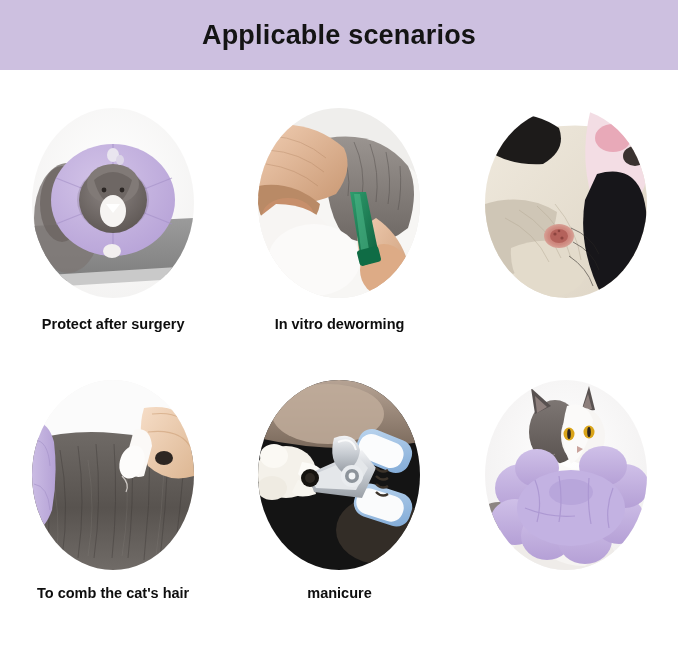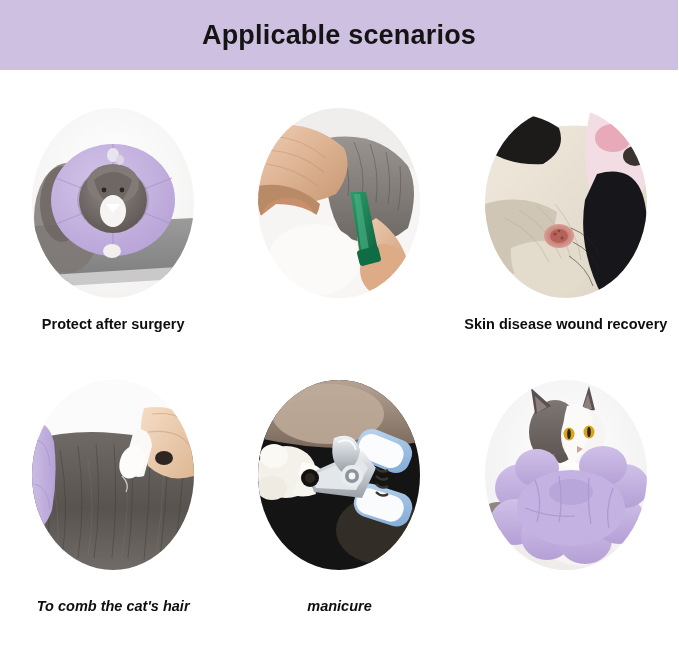--- a/index.html
+++ b/index.html
@@ -79,22 +79,21 @@
     margin-top: 17px;
     font-size: 14.5px;
     font-weight: bold;
     color: #0e0e0e;
     text-align: center;
     line-height: 19px;
     max-width: 225px;
     white-space: pre-line;
   }
   .scenario-card.row2 .caption {
-    margin-top: 27px;
-    font-style: italic;
+    margin-top: 14px;
   }
 </style>
 </head>
 <body>
 
 <div class="header-band">
   <div class="header-title">Applicable scenarios</div>
 </div>
 
 <div class="scenarios-grid">
@@ -186,20 +185,21 @@
         <ellipse cx="56" cy="152" rx="46" ry="36" fill="#fbfaf9"></ellipse>
         <path d="M118 110 Q150 132 154 176 L120 190 Q96 152 100 122 Z" fill="url(#c2skin)"></path>
         <ellipse cx="126" cy="162" rx="24" ry="26" fill="#ddab86"></ellipse>
         <g>
           <path d="M92 84 L108 84 L122 152 L104 158 Z" fill="url(#c2grn)"></path>
           <path d="M96 86 L102 86 L112 148 L104 150 Z" fill="#4fba8a" opacity="0.55"></path>
           <rect x="100" y="140" width="22" height="16" rx="3" fill="#0f6c45" transform="rotate(-14 111 148)"></rect>
         </g>
       </svg>
     </div>
+    <div class="caption">In vitro deworming</div>
   </div>
 
   <div class="scenario-card row1">
     <div class="photo-circle">
       <svg class="photo-svg" viewBox="0 0 162 190" xmlns="http://www.w3.org/2000/svg">
         <defs>
           <radialGradient id="c3w" cx="50%" cy="50%" r="60%">
             <stop offset="0%" stop-color="#c27069"></stop>
               <stop offset="60%" stop-color="#cf8a80"></stop>
               <stop offset="100%" stop-color="#ddb0a4"></stop>
@@ -229,21 +229,20 @@
         <circle cx="70" cy="126" r="1.6" fill="#8d443f"></circle>
         <circle cx="77" cy="130" r="1.6" fill="#8d443f"></circle>
         <circle cx="74" cy="123" r="1.3" fill="#8d443f"></circle>
         <g opacity="0.55" stroke="#2a2724" stroke-width="1" fill="none">
           <path d="M86 120 q20 8 28 26"></path>
           <path d="M88 134 q20 10 26 28"></path>
           <path d="M84 148 q18 12 24 30"></path>
         </g>
       </svg>
     </div>
-    <div class="caption">Skin disease wound recovery</div>
   </div>
 
   <div class="scenario-card row2">
     <div class="photo-circle">
       <svg class="photo-svg" viewBox="0 0 162 190" xmlns="http://www.w3.org/2000/svg">
         <defs>
           <linearGradient id="c4fur" x1="0" y1="0" x2="0" y2="1">
             <stop offset="0%" stop-color="#6f6a66"></stop>
               <stop offset="55%" stop-color="#58534f"></stop>
               <stop offset="100%" stop-color="#706b67"></stop>

